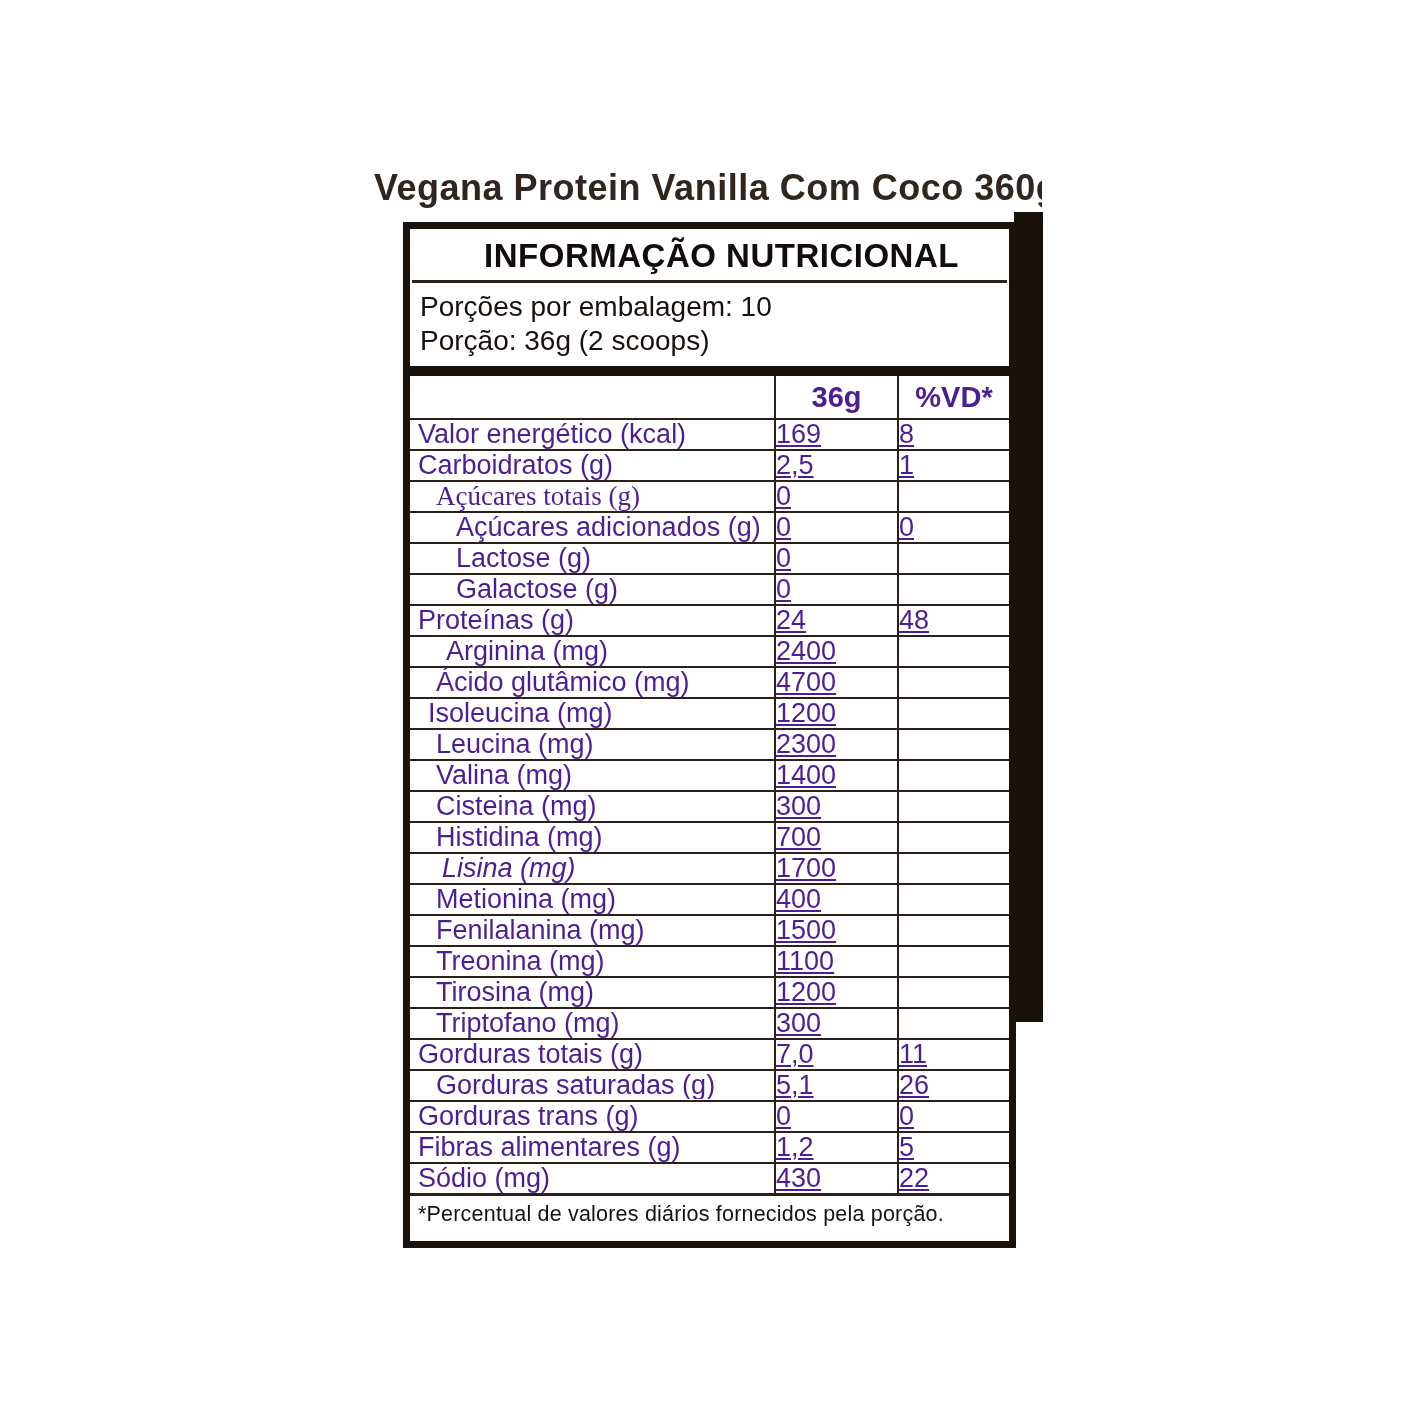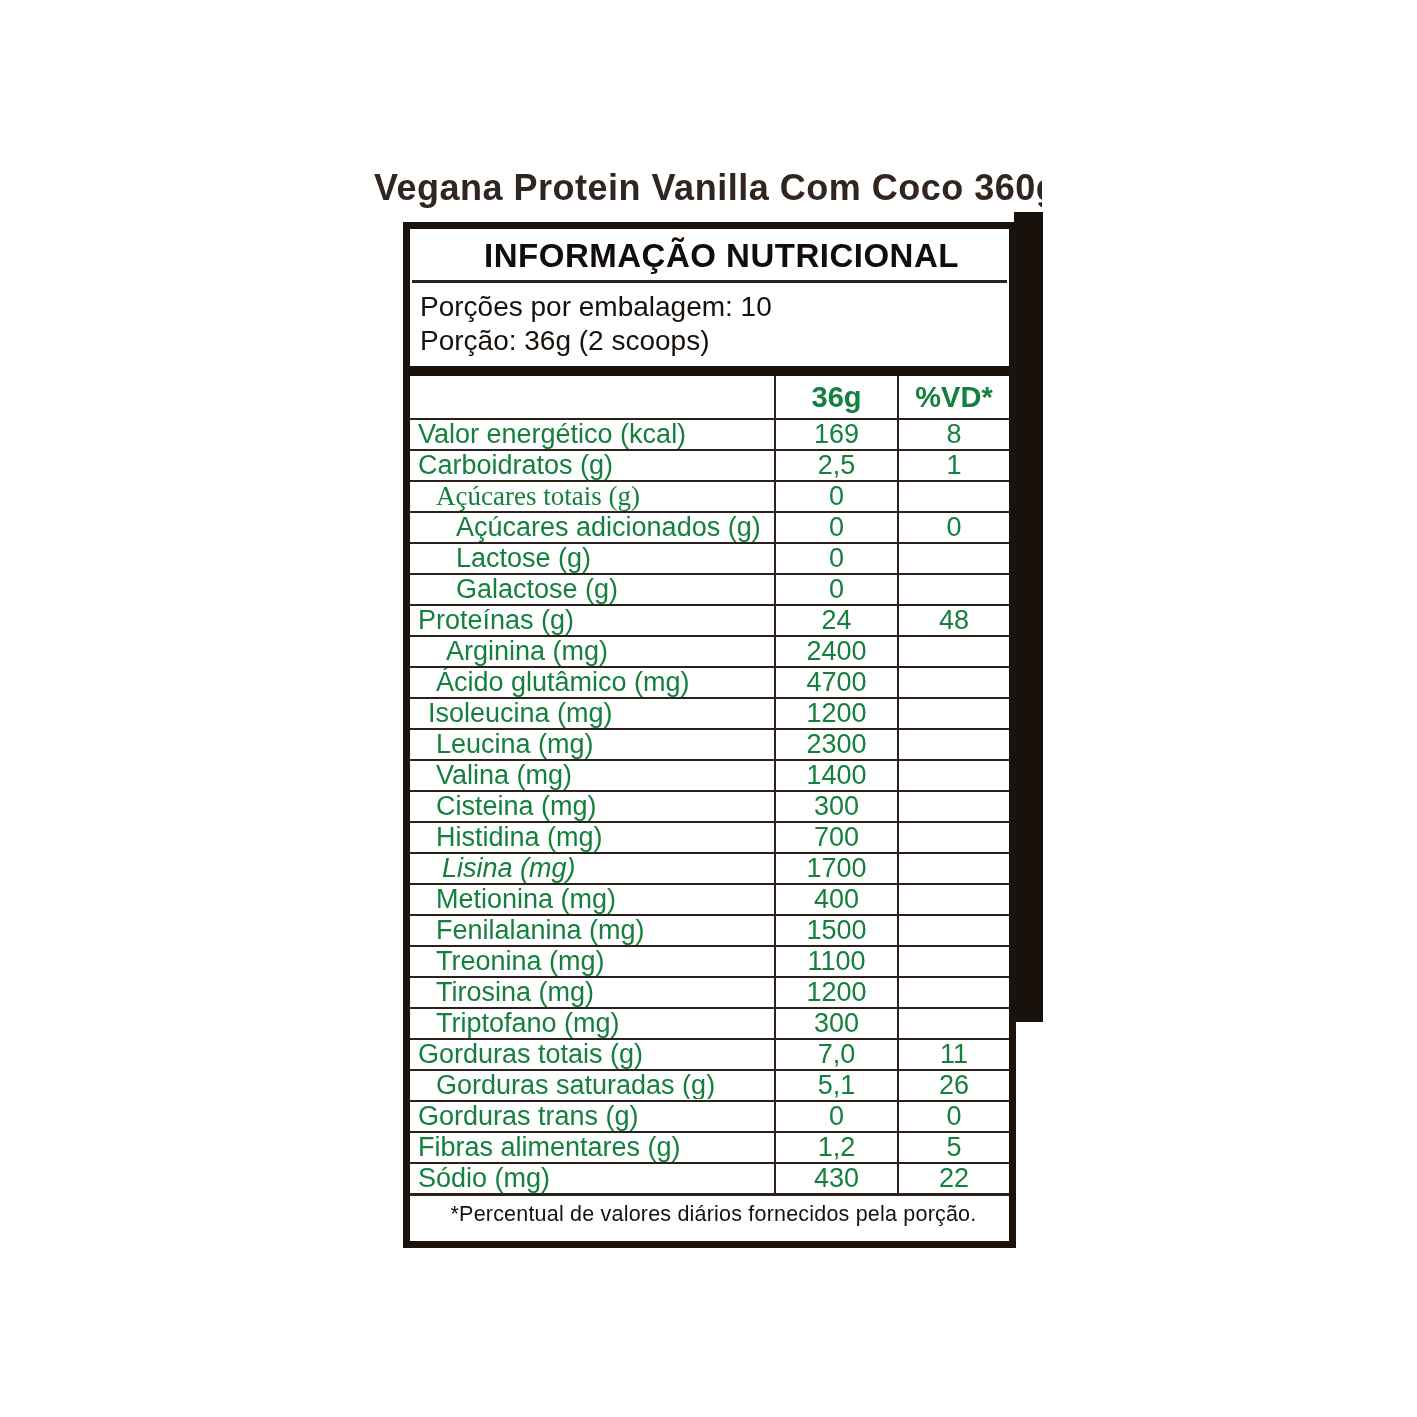--- a/index.html
+++ b/index.html
@@ -23,36 +23,36 @@
   .box-heading{
     text-align:center;font-weight:bold;font-size:33px;color:#120d0a;
     padding:8px 12px 5px 0;letter-spacing:0.5px;margin-left:36px;
   }
   .heading-rule{height:0;border-top:3px solid #2a221c;margin:0 2px;}
   .servings{padding:7px 0 8px 10px;font-size:28px;line-height:34px;border-radius:16px;}
   .servings div{white-space:nowrap;}
   .thick-bar{height:10px;background:#17100b;}
   table.nutrition{
     width:100%;border-collapse:collapse;table-layout:fixed;
-    font-size:27px;color:#15803d;
+    font-size:27px;color:#4c1d95;
   }
   table.nutrition col.c-label{width:365px;}
   table.nutrition col.c-value{width:123px;}
   table.nutrition col.c-vd{width:111px;}
   table.nutrition th, table.nutrition td{
     border:2px solid #2b211a;padding:0;overflow:hidden;white-space:nowrap;
   }
   table.nutrition th{height:42px;font-size:29px;font-weight:bold;text-align:center;}
   table.nutrition td{height:27.5px;line-height:29px;}
   table.nutrition th:first-child, table.nutrition td:first-child{border-left:none;}
   table.nutrition th:last-child, table.nutrition td:last-child{border-right:none;}
   table.nutrition thead th{border-top:none;}
-  table.nutrition td.num{text-align:center;}
+  table.nutrition td.num{text-align:left;text-decoration:underline;}
   table.nutrition tbody tr:last-child td{border-bottom:3px solid #2b211a;}
-  .footnote{font-size:21.5px;padding:6px 0 0 8px;letter-spacing:0.2px;text-align:center;}
+  .footnote{font-size:21.5px;padding:6px 0 0 8px;letter-spacing:0.2px;}
 </style>
 </head>
 <body>
 
 <div class="banner-title">Vegana Protein Vanilla Com Coco 360g</div>
 
 <div class="shadow-strip"></div>
 
 <div class="label-box">
 

